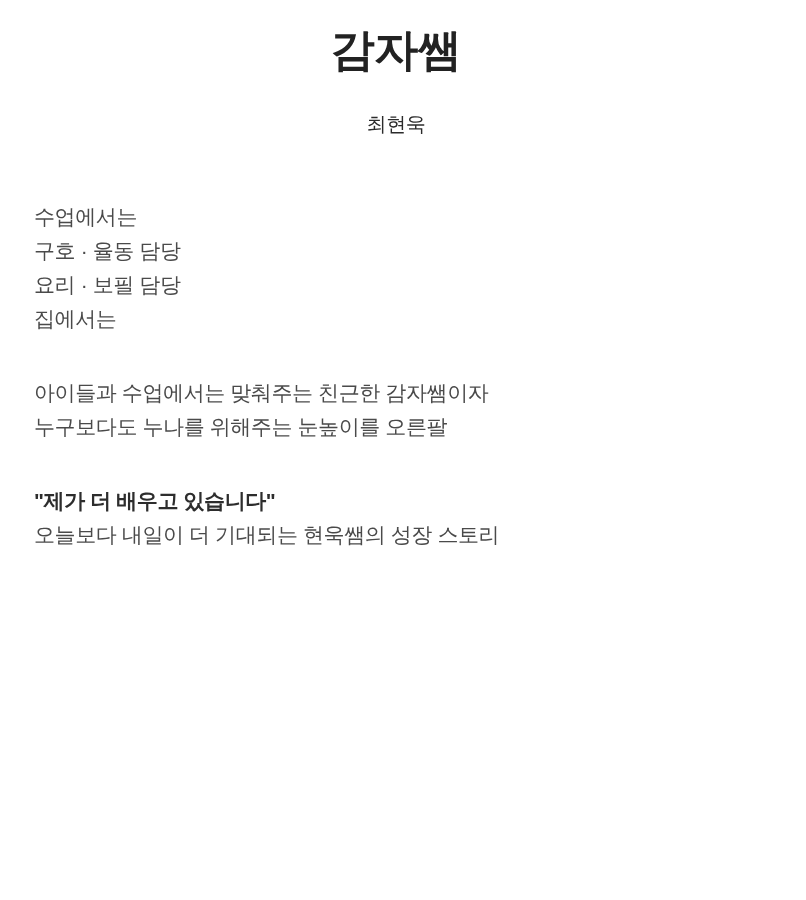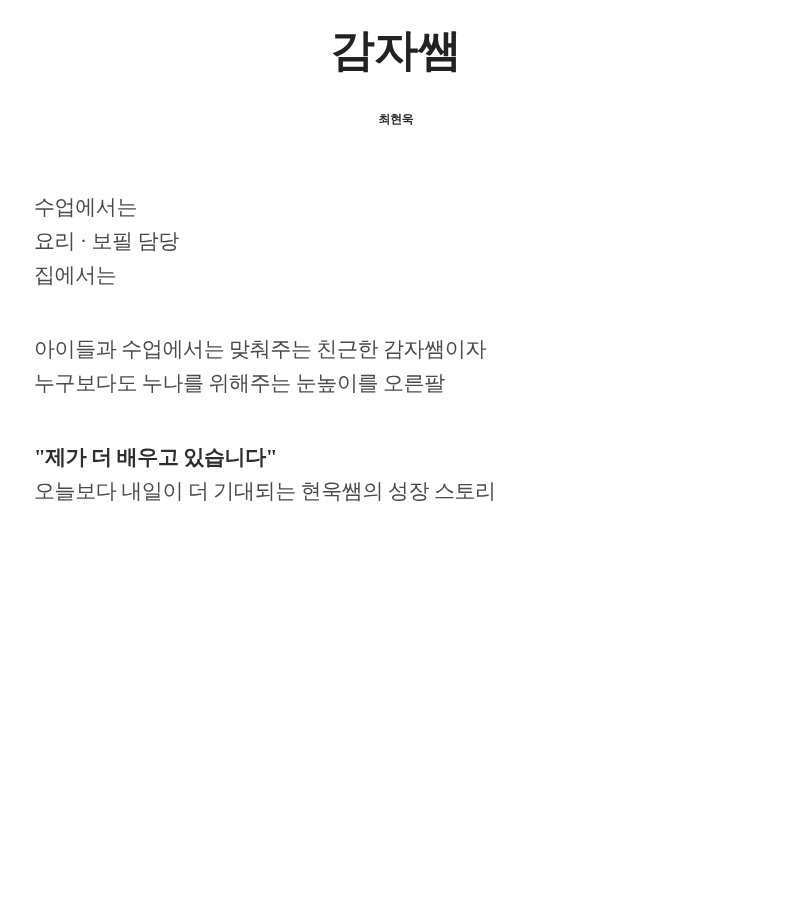--- a/index.html
+++ b/index.html
@@ -28,31 +28,30 @@
   }
   .title {
     font-size: 44px;
     font-weight: 700;
     letter-spacing: -0.5px;
     color: #222222;
     line-height: 1.25;
     margin: 0;
   }
   .author {
-    font-size: 12px;
-    font-weight: 700;
+    font-size: 20px;
+    font-weight: 400;
     color: #2b2b2b;
     margin: 0;
     padding-top: 34px;
     letter-spacing: -0.3px;
   }
   .body-text {
     padding: 0 34px;
     margin-top: 62px;
-    font-family: Liberation Serif, serif;
   }
   .stanza {
     margin: 0 0 40px 0;
   }
   .stanza:last-child {
     margin-bottom: 0;
   }
   .line {
     font-size: 21px;
     line-height: 1.62;
@@ -72,20 +71,21 @@
 
   <div class="header">
     <h1 class="title">감자쌤</h1>
     <p class="author">최현욱</p>
   </div>
 
   <div class="body-text">
 
     <div class="stanza">
       <div class="line">수업에서는</div>
+      <div class="line">구호 · 율동 담당</div>
       <div class="line">요리 · 보필 담당</div>
       <div class="line">집에서는</div>
     </div>
 
     <div class="stanza">
     </div>
 
     <div class="stanza">
       <div class="line">아이들과 수업에서는 맞춰주는 친근한 감자쌤이자</div>
       <div class="line">누구보다도 누나를 위해주는 눈높이를 오른팔</div>

